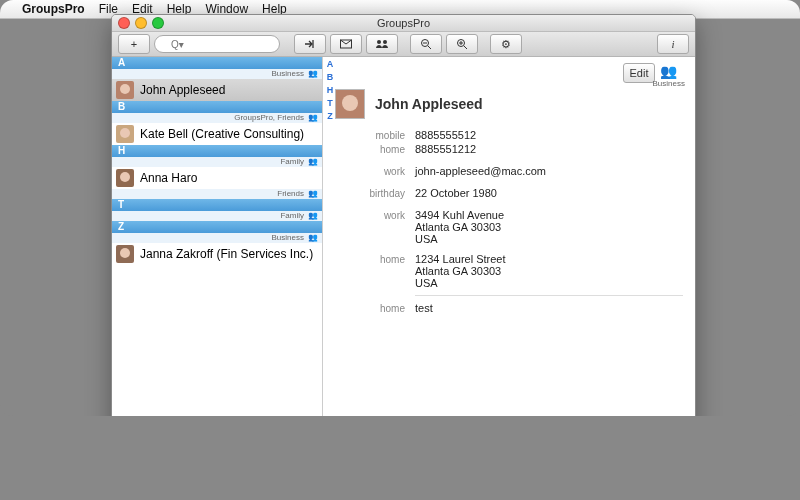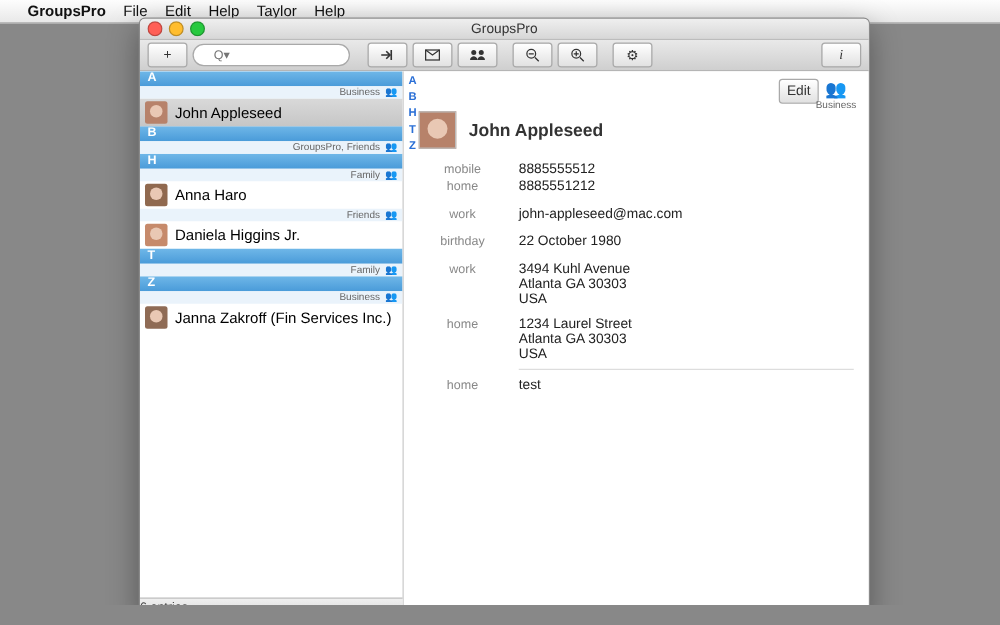--- a/index.html
+++ b/index.html
@@ -1,16 +1,16 @@
 <!DOCTYPE html>
 <html><head>
 <meta charset="utf-8">
 <style>
   html,body{margin:0;padding:0;height:100%;font-family:Helvetica,Arial,sans-serif;font-size:12px;background:#888;}
-  .screen{width:800px;height:484px;position:relative;overflow:hidden;background:#888;}
+  .screen{width:800px;height:416px;position:relative;overflow:hidden;background:#888;border-radius:13px;}
   
   .menubar{height:18px;line-height:18px;background:linear-gradient(#fdfdfd,#e8e8e8);border-bottom:1px solid #bbb;display:flex;align-items:center;padding:0 8px;gap:14px;font-size:12px;color:#111;}
   .menubar .apple{font-size:13px;}
   .menubar .appname{font-weight:bold}
   
   .window{position:absolute;left:111px;top:14px;width:583px;height:480px;background:#ededed;border:1px solid #8a8a8a;border-radius:5px;box-shadow:0 8px 24px rgba(0,0,0,.35);overflow:hidden;display:flex;flex-direction:column;}
   .titlebar{height:16px;background:linear-gradient(#efefef,#d7d7d7);display:flex;align-items:center;justify-content:center;position:relative;font-size:11px;color:#333;border-bottom:1px solid #bcbcbc;}
   .traffic{position:absolute;left:6px;top:2px;display:flex;gap:5px;}
   .dot{width:10px;height:10px;border-radius:50%;border:1px solid rgba(0,0,0,.25);}
   .dot.red{background:#ff5f56}.dot.yellow{background:#ffbd2e}.dot.green{background:#27c93f}
@@ -36,37 +36,37 @@
   .detail{flex:1;position:relative;padding:8px 12px;font-size:11px;color:#333;}
   .detail .editbtn{position:absolute;right:40px;top:6px;}
   .detail .bizbadge{position:absolute;right:10px;top:6px;text-align:center;font-size:8px;color:#666;}
   .detail .bizbadge .ic{font-size:14px;display:block;}
   .card{margin-top:24px;}
   .card .h{display:flex;align-items:center;gap:10px;margin-bottom:10px;}
   .card .h .photo{width:28px;height:28px;border:1px solid #bbb;background:#b7826a;position:relative;}
   .card .h .photo::after{content:"";position:absolute;left:6px;top:5px;width:16px;height:16px;border-radius:50%;background:#e9c8b4;}
   .card .name{font-size:14px;font-weight:bold;}
   .field{display:flex;gap:10px;margin:2px 0;}
-  .field .lab{width:70px;text-align:center;color:#888;font-size:10px;padding-top:1px;}
+  .field .lab{width:70px;text-align:right;color:#888;font-size:10px;padding-top:1px;}
   .field .val{color:#222;}
   .hr{border:0;border-top:1px solid #ddd;margin:6px 0 6px 80px;}
   .indexcol{position:absolute;left:211px;top:44px;width:10px;height:70px;display:flex;flex-direction:column;align-items:center;gap:3px;font-size:9px;color:#2a6fd6;font-weight:bold;}
   svg{display:block}
 </style>
 </head>
 <body>
 <div class="screen">
 
 <div class="menubar">
   <span class="apple"></span>
   <span class="appname">GroupsPro</span>
   <span>File</span>
   <span>Edit</span>
   <span>Help</span>
-  <span>Taylor</span>
+  <span>Window</span>
   <span>Help</span>
 </div>
 
 <div class="window">
   <div class="titlebar">
     <div class="traffic">
       <div class="dot red"></div>
       <div class="dot yellow"></div>
       <div class="dot green"></div>
     </div>
@@ -127,32 +127,32 @@
 
         <div class="sectionhead">A</div>
         <div class="divtag"><span>Business</span><span class="grpicon">👥</span></div>
         <div class="row selected">
           <div class="avatar"></div>
           <span>John Appleseed</span>
         </div>
 
         <div class="sectionhead">B</div>
         <div class="divtag"><span>GroupsPro, Friends</span><span class="grpicon">👥</span></div>
+        <div class="row">
+          <div class="avatar" style="background:#caa77f"></div>
+          <span>Kate Bell (Creative Consulting)</span>
+        </div>
 
         <div class="sectionhead">H</div>
         <div class="divtag"><span>Family</span><span class="grpicon">👥</span></div>
         <div class="row">
           <div class="avatar" style="background:#90694f"></div>
           <span>Anna Haro</span>
         </div>
         <div class="divtag"><span>Friends</span><span class="grpicon">👥</span></div>
-        <div class="row">
-          <div class="avatar" style="background:#c68a6b"></div>
-          <span>Daniela Higgins Jr.</span>
-        </div>
 
         <div class="sectionhead">T</div>
         <div class="divtag"><span>Family</span><span class="grpicon">👥</span></div>
 
         <div class="sectionhead">Z</div>
         <div class="divtag"><span>Business</span><span class="grpicon">👥</span></div>
         <div class="row">
           <div class="avatar" style="background:#8f6b55"></div>
           <span>Janna Zakroff (Fin Services Inc.)</span>
         </div>

